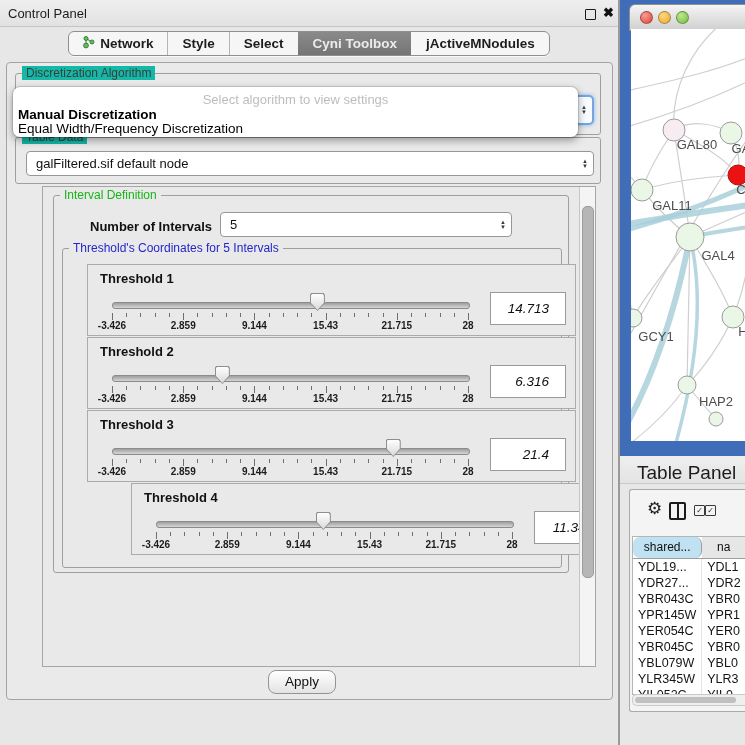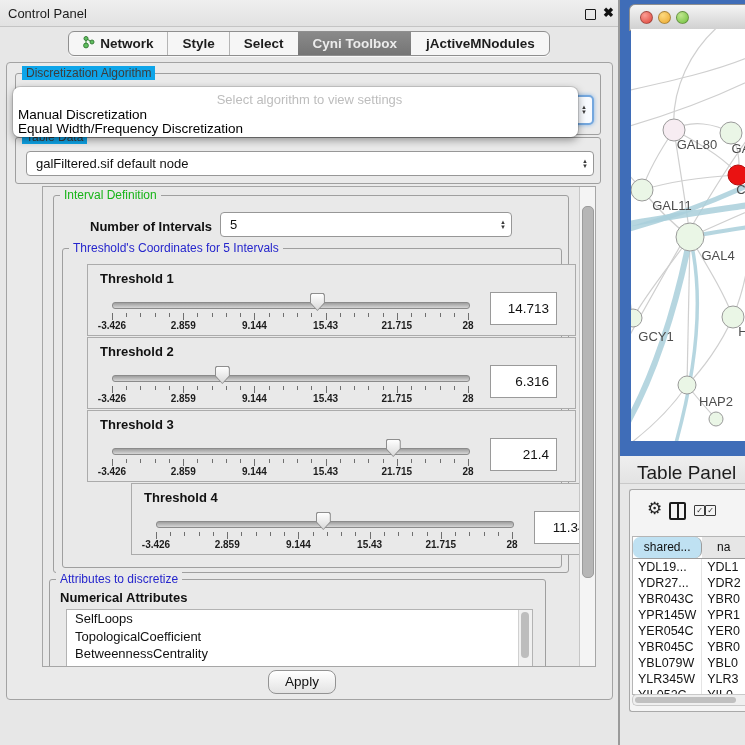--- a/index.html
+++ b/index.html
@@ -20,51 +20,51 @@
   .seg:first-child{border-left:none;}
   .seg.sel{background:linear-gradient(#8a8a8a,#757575);color:#ececec;border-left-color:transparent;}
   .seg.sel + .seg{border-left-color:transparent;text-align:center;}
   .top-tabs{top:31px;}
   .bottom-tabs{top:702px;}
 
   
   .outer-panel{left:6px;top:62px;width:605px;height:636px;border:1px solid #a3a3a3;border-radius:4px;background:#eaeaea;}
 
   .groupbox{position:absolute;border:1px solid #9f9f9f;border-radius:3px;}
-  .grouplab{position:absolute;top:-8px;left:6px;background:#0ea5e9;padding:0 4px;font-size:12px;white-space:nowrap;}
+  .grouplab{position:absolute;top:-8px;left:6px;background:#14b8a6;padding:0 4px;font-size:12px;white-space:nowrap;}
   .lab-dark{color:#3c3c3c;}
   .lab-green{color:#18b418;}
   .lab-blue{color:#2525cc;}
 
   .combo{position:absolute;background:#fff;border:1px solid #979797;border-radius:4px;display:flex;align-items:center;font-size:13px;color:#111;}
   .combo .val{flex:1;padding:0 9px;overflow:hidden;white-space:nowrap;}
   .spinner{display:flex;flex-direction:column;align-items:center;justify-content:center;width:16px;font-size:6px;line-height:5px;color:#3a3a3a;}
 
   
   .popup{left:13px;top:87px;width:565px;height:50px;background:#fff;border-radius:7px;box-shadow:0 3px 9px rgba(0,0,0,.4),0 0 0 1px rgba(0,0,0,.12);z-index:60;}
-  .popup .ph{position:absolute;top:5px;left:14px;width:100%;text-align:center;font-size:13px;color:#bdbdbd;}
+  .popup .ph{position:absolute;top:5px;left:0;width:100%;text-align:center;font-size:13px;color:#bdbdbd;}
   .popup .opt{position:absolute;left:5px;font-size:13.5px;color:#000;white-space:nowrap;}
   .combo-peek{left:562px;top:95px;width:28px;height:26px;background:#f8fbff;border:2px solid #74a7de;border-radius:5px;box-shadow:0 0 4px #86b4e4;z-index:40;display:flex;align-items:center;justify-content:flex-end;}
 
   
   .scrollpane{left:42px;top:186px;width:552px;height:479px;border:1px solid #a6a6a6;background:#e9e9e9;overflow:hidden;}
   .vsb{position:absolute;right:0;top:0;width:15px;height:100%;background:#f4f4f4;border-left:1px solid #c6c6c6;}
   .vsb .thumb{position:absolute;left:2px;width:10px;background:linear-gradient(90deg,#cwhite,#b0b0b0);background:#b6b6b6;border-radius:5px;border:1px solid #9c9c9c;}
 
   
   .th-panel{position:absolute;left:24px;width:487px;height:70px;background:#e9e9e9;border:1px solid #ababab;}
   .th-label{position:absolute;left:12px;top:6px;font-size:13px;font-weight:bold;color:#111;}
   .track{position:absolute;left:24px;top:37px;width:356px;height:5px;border-radius:3px;background:linear-gradient(#9e9e9e,#d6d6d6);border:1px solid #8b8b8b;}
   .handle-o{position:absolute;top:28px;width:15px;height:18px;clip-path:polygon(8% 0,92% 0,100% 10%,100% 55%,50% 100%,0 55%,0 10%);background:#8e8e8e;}
   .handle-i{position:absolute;left:1px;top:1px;width:13px;height:16px;clip-path:polygon(8% 0,92% 0,100% 10%,100% 55%,50% 100%,0 55%,0 10%);background:linear-gradient(#fefefe,#d9d9d9);}
   .ticks{position:absolute;left:24px;top:48px;width:356px;height:8px;}
   .ticks i{position:absolute;width:1px;background:#6f6f6f;}
   .ticklabs{position:absolute;left:24px;top:55px;width:356px;height:12px;}
   .ticklabs b{position:absolute;transform:translateX(-50%);font-size:10px;color:#1c1c1c;}
-  .th-box{position:absolute;left:402px;top:27px;width:58px;height:31px;background:#fff;border:1px solid #9a9a9a;font-size:13.5px;color:#111;text-align:right;line-height:31px;padding-right:7px;}
+  .th-box{position:absolute;left:402px;top:27px;width:58px;height:31px;background:#fff;border:1px solid #9a9a9a;font-size:13.5px;color:#111;text-align:right;line-height:31px;padding-right:16px;font-style:italic;}
 
   
   .attr-label{position:absolute;font-size:13px;font-weight:bold;color:#111;}
   .attr-list{position:absolute;background:#fff;border:1px solid #b3b3b3;overflow:hidden;}
   .attr-list .item{padding:0 4px 0 8px;font-size:13px;color:#111;line-height:17.5px;white-space:nowrap;}
   .list-vsb{position:absolute;right:0;top:0;width:13px;height:100%;background:#f0f0f0;border-left:1px solid #d0d0d0;}
   .list-vsb .thumb{position:absolute;left:2px;top:2px;width:8px;height:46px;background:#bdbdbd;border-radius:4px;}
 
   .apply-btn{left:268px;top:670px;width:66px;height:22px;background:linear-gradient(#ffffff,#e3e3e3);border:1px solid #939393;border-radius:8px;font-size:13.5px;color:#111;text-align:center;line-height:21px;}
 
@@ -157,21 +157,21 @@
     <div class="abs combo-peek">
       <span class="spinner">
           <span>▲</span>
           <span>▼</span>
         </span>
     </div>
 
     <div class="abs popup">
       <div class="ph">Select algorithm to view settings</div>
       <div id="popupOpts">
-          <div class="opt" style="top: 20px; font-weight: normal;">Manual Discretization</div>
+          <div class="opt" style="top: 20px; font-weight: bold;">Manual Discretization</div>
           <div class="opt" style="top: 34px; font-weight: normal;">Equal Width/Frequency Discretization</div>
         </div>
     </div>
 
     <div class="abs scrollpane">
 
       <div class="groupbox" style="left:10px;top:8px;width:514px;height:376px;background:#e9e9e9;">
         <span class="grouplab lab-green" style="background:#e9e9e9;">Interval Definition</span>
 
         <span class="abs attr-label" style="left:36px;top:23px;">Number of Intervals</span>
@@ -359,34 +359,20 @@
                   <b style="left: 60%;">15.43</b>
                   <b style="left: 80%;">21.715</b>
                   <b style="left: 100%;">28</b>
                 </div>
                 <div class="th-box">11.344</div>
               </div>
             </div>
         </div>
       </div>
 
-      <div class="groupbox" style="left:6px;top:392px;width:495px;height:90px;background:#e9e9e9;">
-        <span class="grouplab lab-blue" style="background:#e9e9e9;">Attributes to discretize</span>
-        <span class="abs attr-label" style="left:10px;top:10px;">Numerical Attributes</span>
-        <div class="attr-list" style="left:16px;top:29px;width:465px;height:56px;">
-          <div id="attrItems">
-              <div class="item">SelfLoops</div>
-              <div class="item">TopologicalCoefficient</div>
-              <div class="item">BetweennessCentrality</div>
-            </div>
-          <div class="list-vsb">
-              <span class="thumb"></span>
-            </div>
-        </div>
-      </div>
 
       <div class="vsb">
         <span class="thumb" style="top:19px;height:370px;"></span>
       </div>
     </div>
 
     <div class="abs apply-btn">Apply</div>
 
   </div>
 

